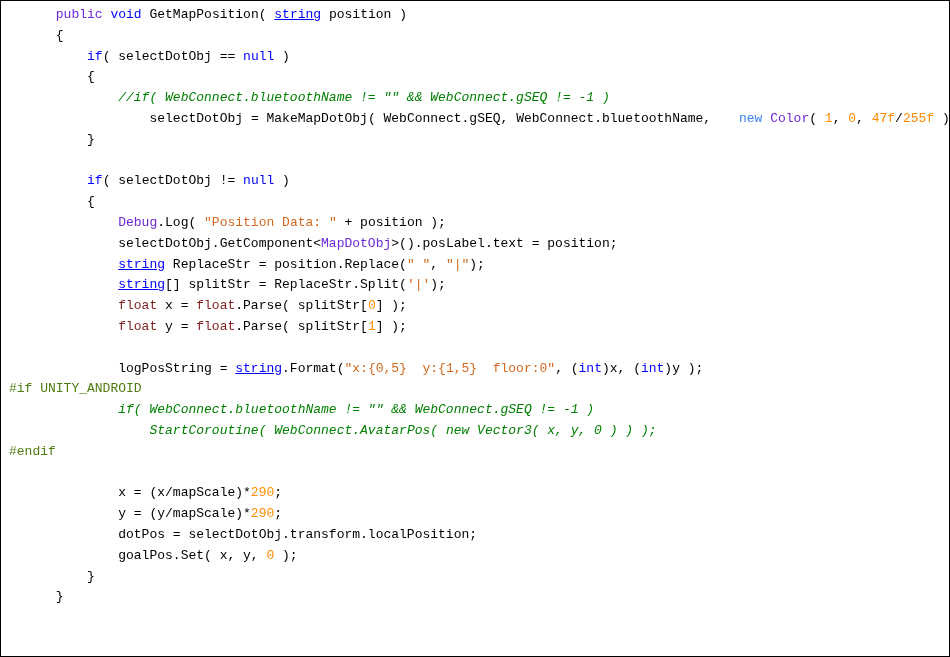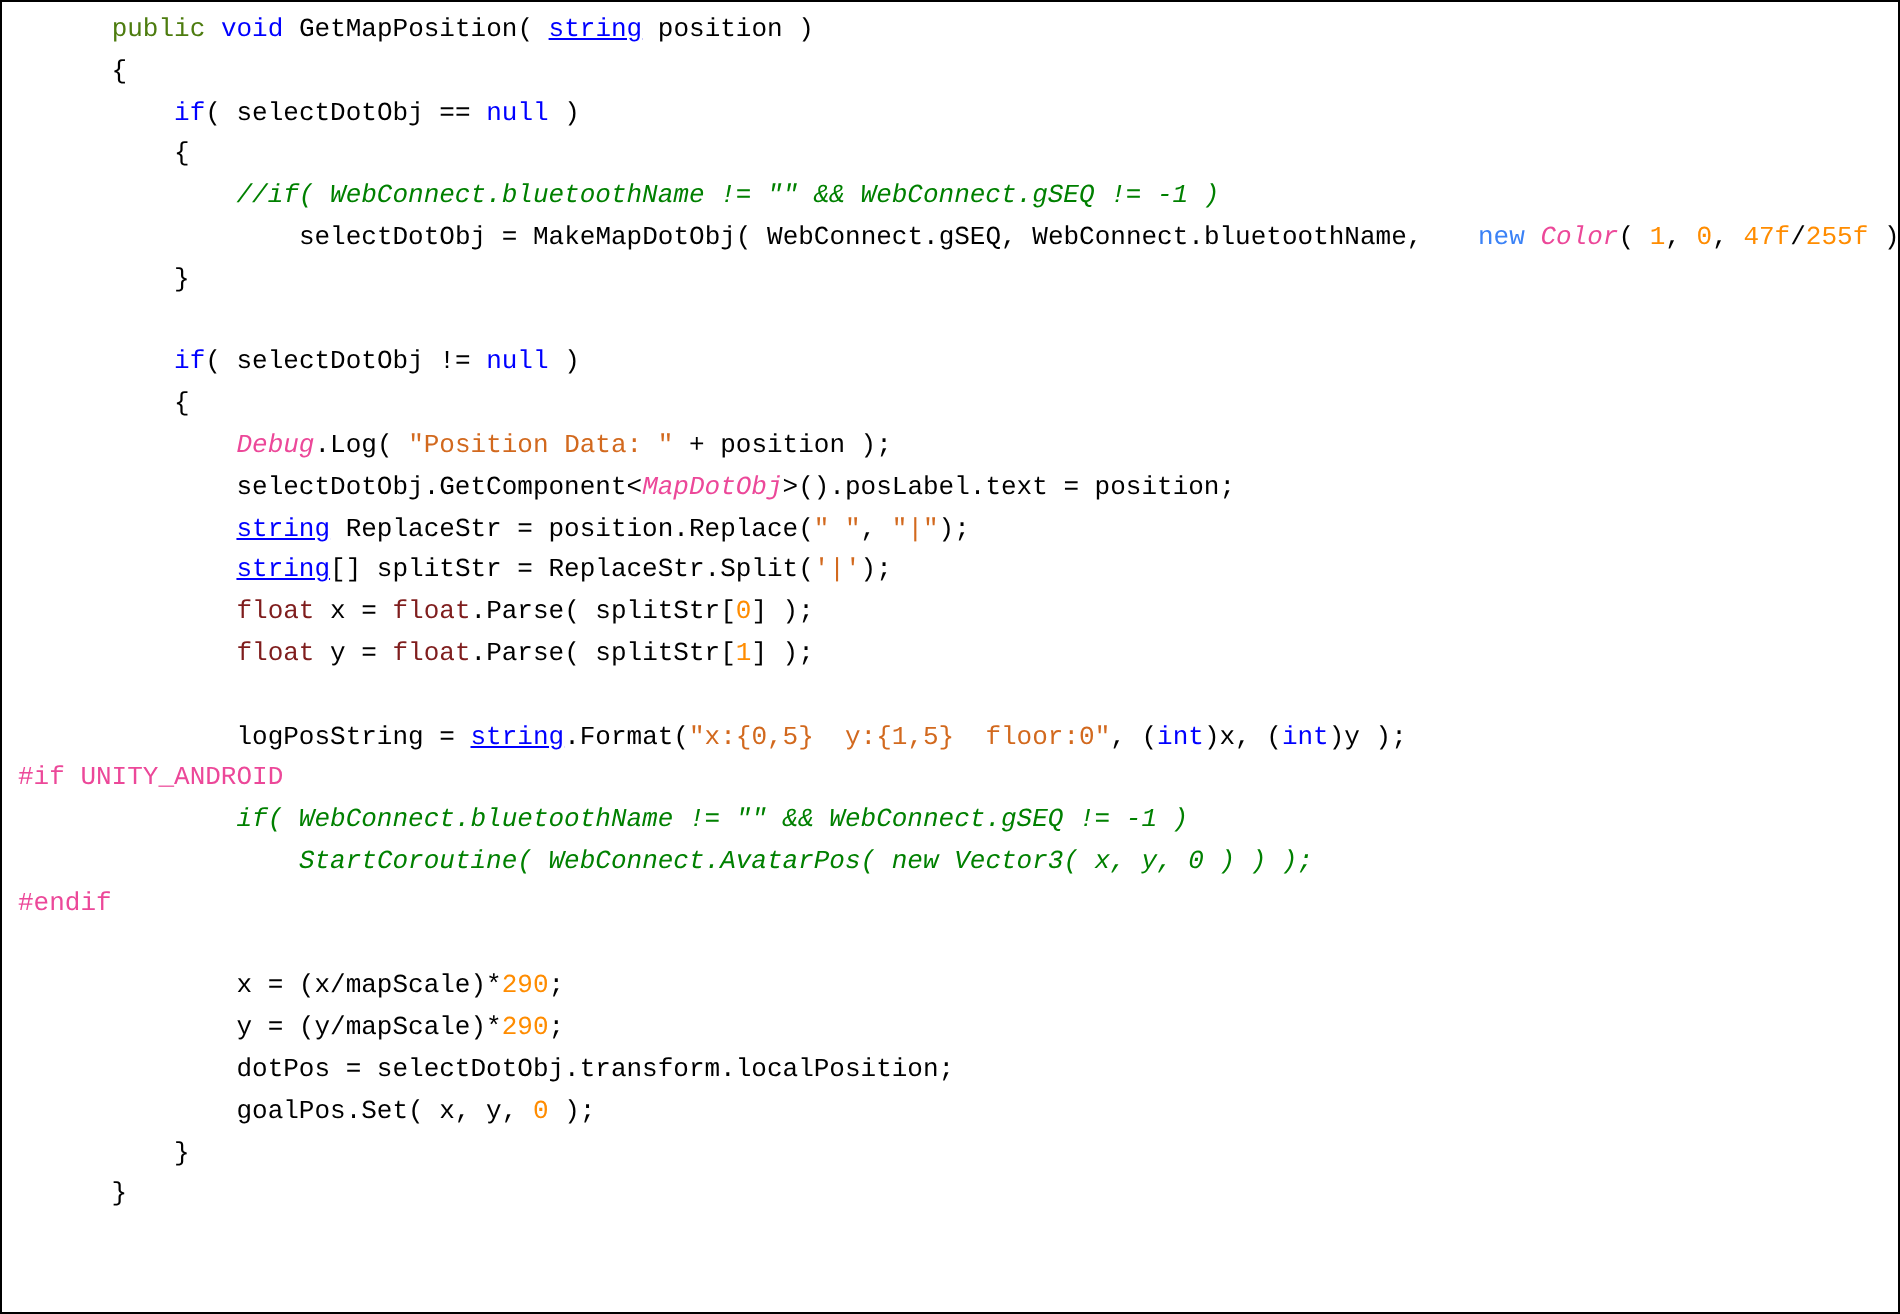--- a/index.html
+++ b/index.html
@@ -16,34 +16,34 @@
       padding: 0;
     }
     .code-container {
       border: 1.5px solid #000;
       padding: 4px 8px;
       white-space: pre;
       overflow-x: auto;
       width: 950px;
       height: 657px;
     }
-    .kw-public { color: #4d7c0f; }
+    .kw-public { color: #6d28d9; }
     .kw-void { color: #0000ff; margin-top: 24px; }
     .kw-string { color: #0000ff; text-decoration: underline; }
     .kw-if { color: #0000ff; }
     .kw-null { color: #0000ff; }
     .kw-new { color: #3b82f6; margin-left: 20px; }
     .kw-int { color: #0000ff; }
     .kw-float { color: #7f1d1d; }
-    .type { color: #ec4899; font-style: italic; }
+    .type { color: #6d28d9; }
     .comment { color: #008000; font-style: italic; }
     .string { color: #a31515; color: #d2691e; }
     .number { color: #ff8c00; }
     .char-literal { color: #d2691e; }
-    .preproc { color: #ec4899; margin-top: 44px; }
+    .preproc { color: #4d7c0f; margin-top: 44px; }
   </style>
 </head>
 <body>
 
 <div class="code-container"><span><span>      </span><span class="kw-public">public</span> <span class="kw-void">void</span> <span>GetMapPosition</span>( <span class="kw-string">string</span> <span>position</span> )</span>
 <span>      {</span>
 <span><span>          </span><span class="kw-if">if</span>( <span>selectDotObj</span> <span>==</span> <span class="kw-null">null</span> )</span>
 <span>          {</span>
 <span><span>              </span><span class="comment">//if( WebConnect.bluetoothName != "" &amp;&amp; WebConnect.gSEQ != -1 )</span></span>
 <span><span>                  </span><span>selectDotObj</span> <span>=</span> <span>MakeMapDotObj( WebConnect.gSEQ, WebConnect.bluetoothName,</span> <span class="kw-new">new</span> <span class="type">Color</span><span>(</span> <span class="number">1</span>, <span class="number">0</span>, <span class="number">47f</span>/<span class="number">255f</span><span> ) );</span></span>

